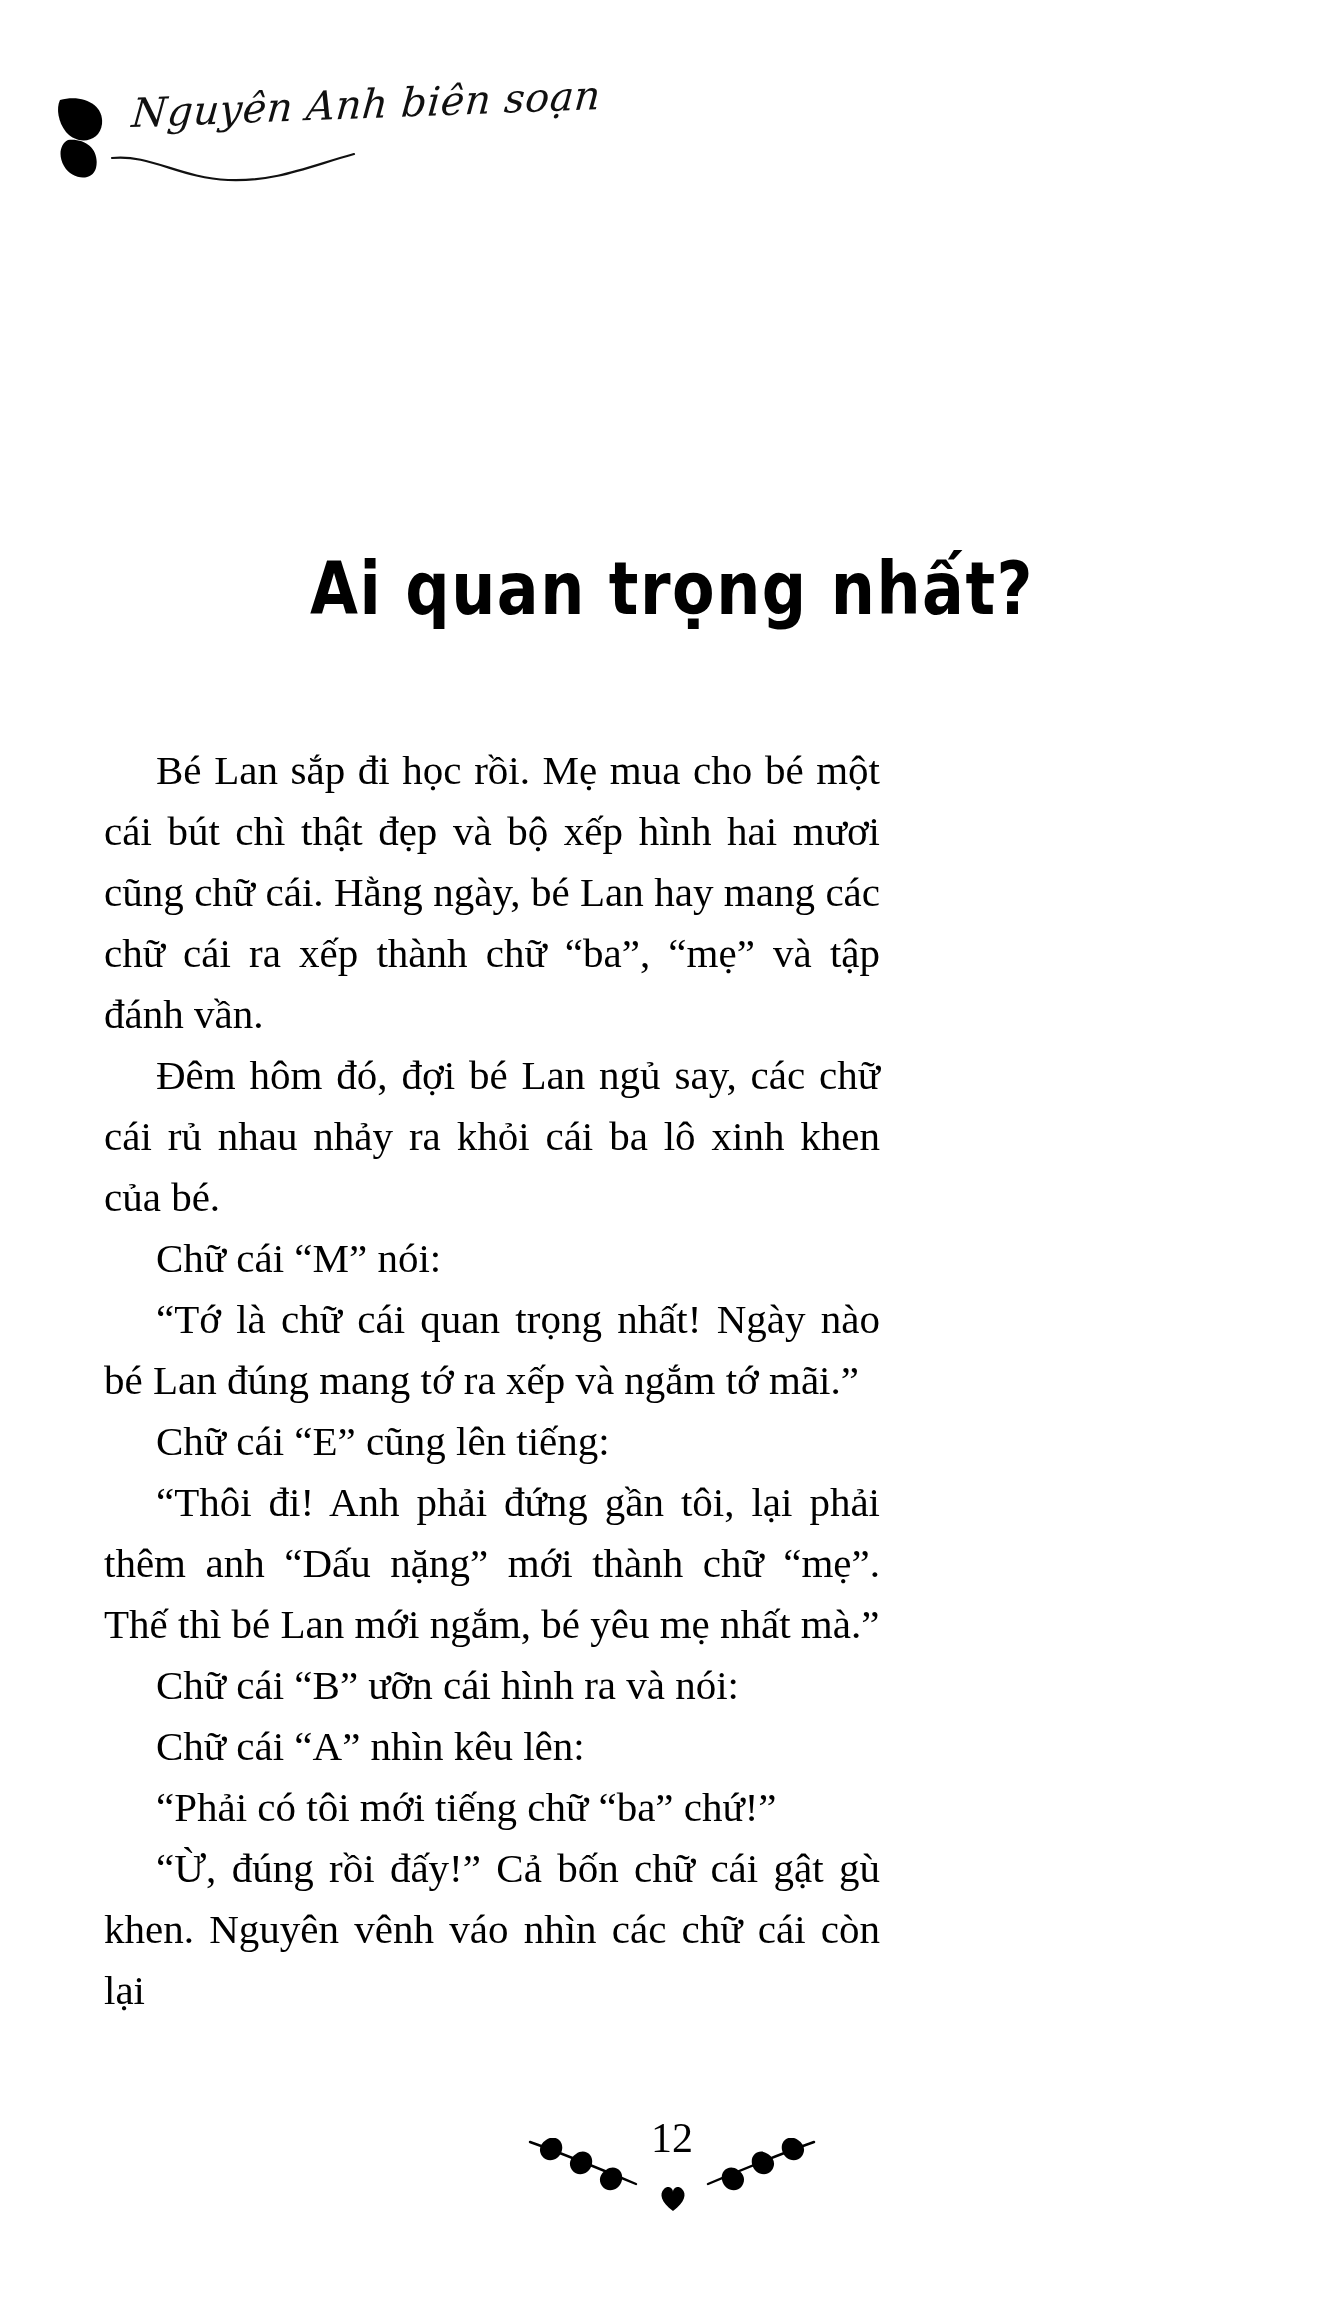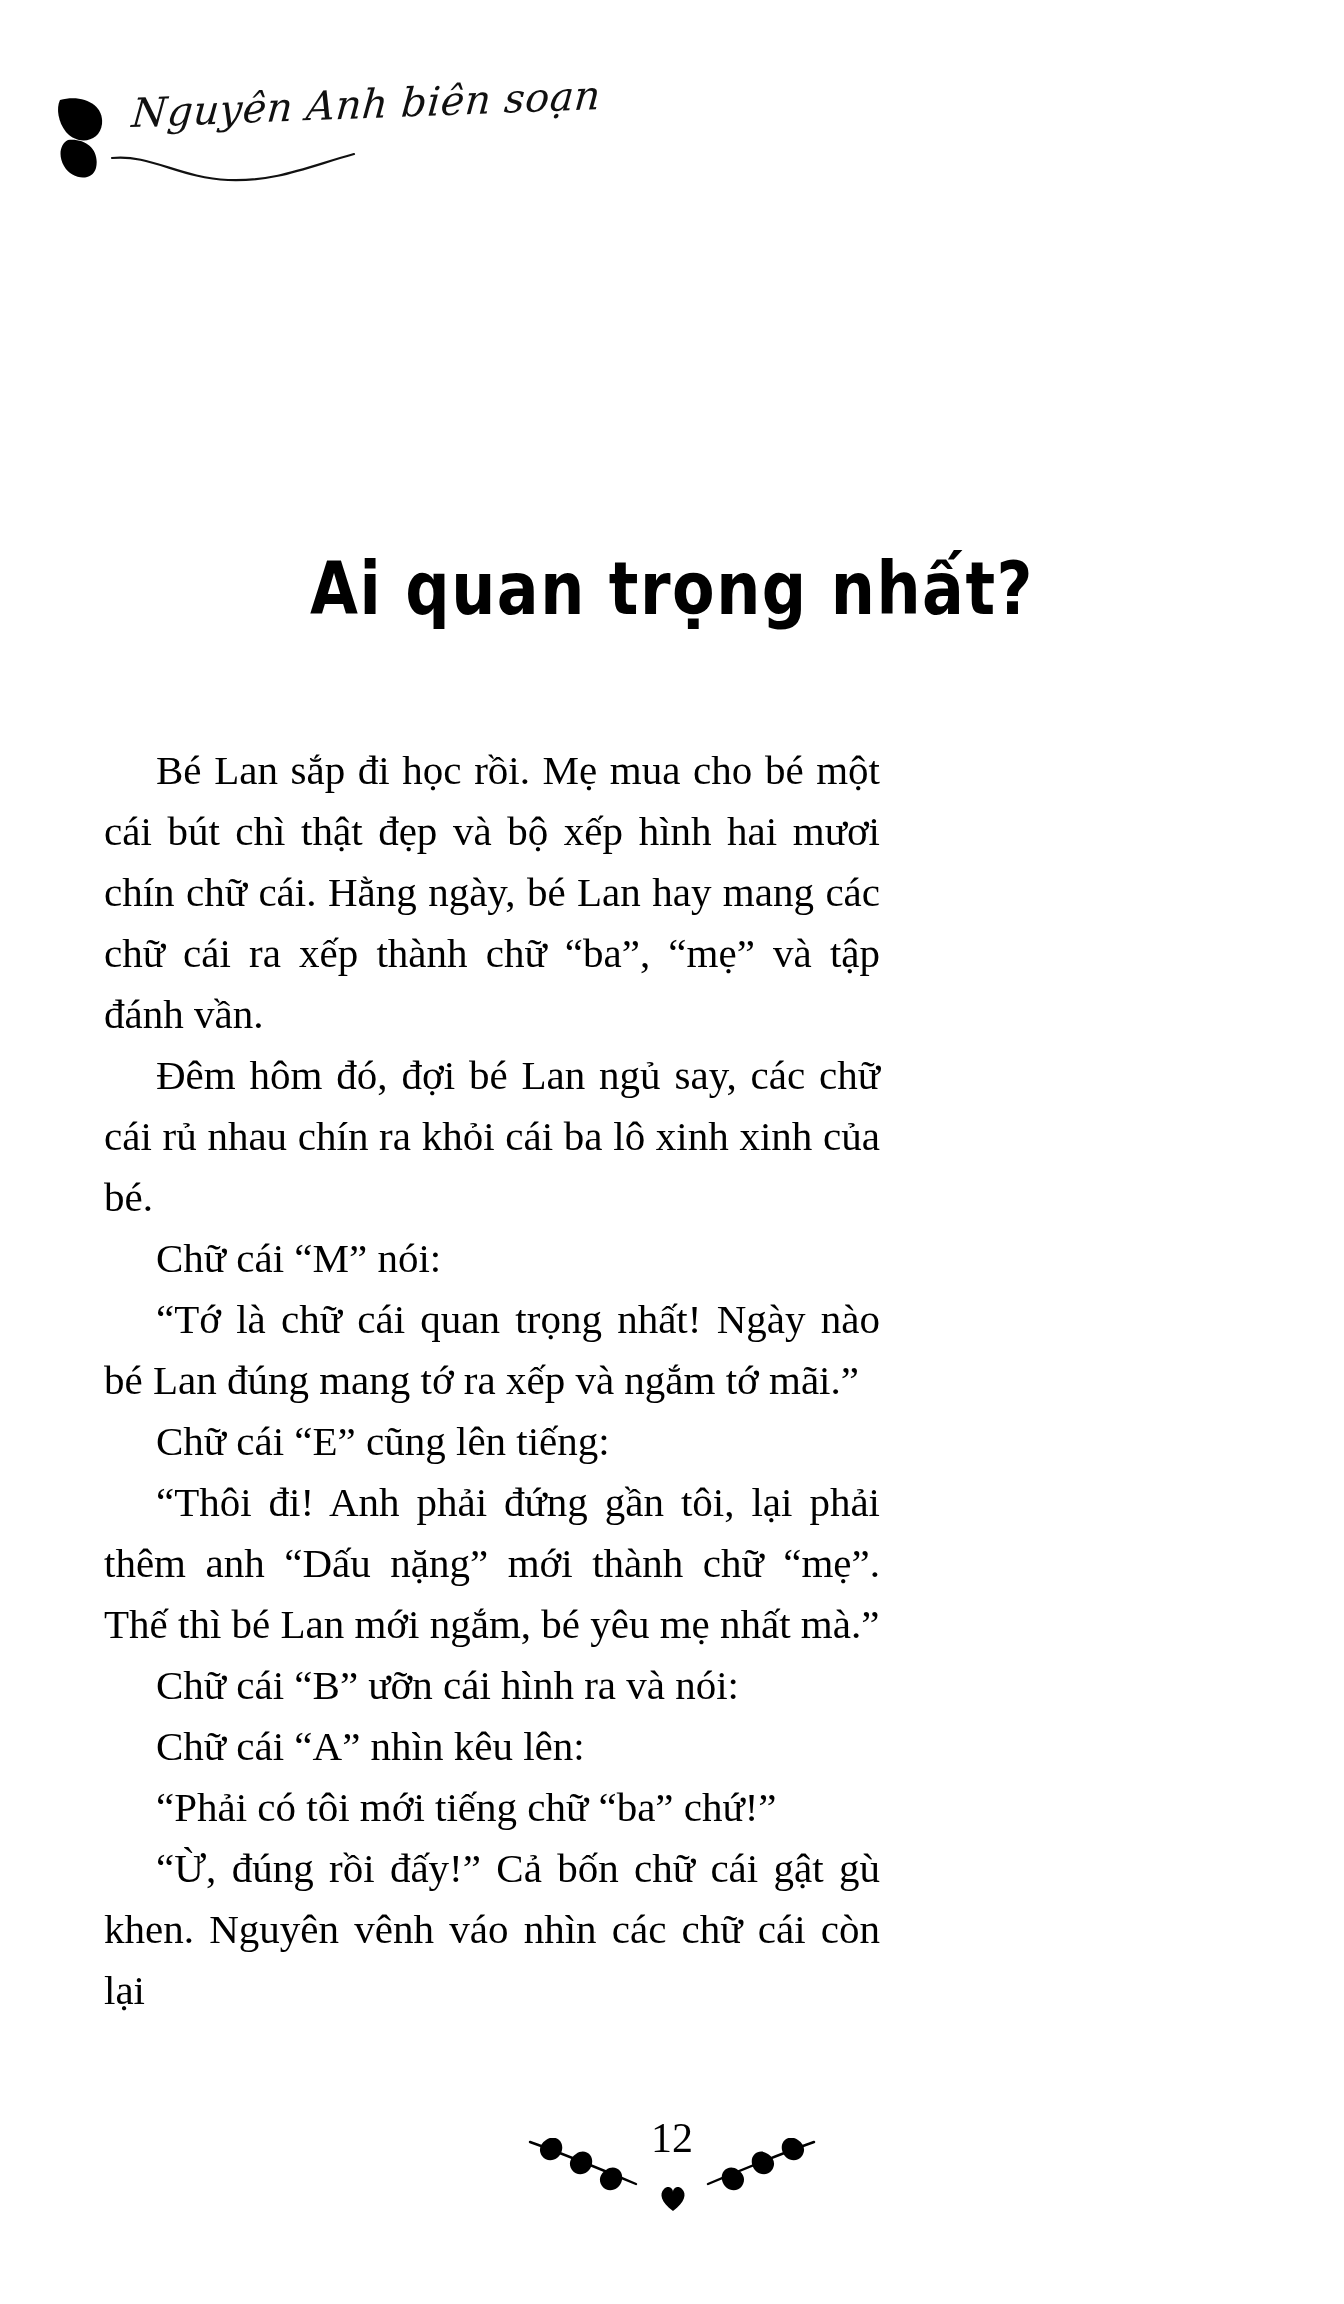--- a/index.html
+++ b/index.html
@@ -159,22 +159,22 @@
     <span class="header-swash">
       <svg viewBox="0 0 250 34" width="250" height="34" aria-hidden="true">
         <path d="M2 6 C40 2 70 26 118 28 C166 30 200 14 244 2" fill="none" stroke="#111" stroke-width="2.2" stroke-linecap="round"></path>
       </svg>
     </span>
   </div>
 
   <h1 class="title">Ai quan trọng nhất?</h1>
 
   <div class="body-text">
-    <p>Bé Lan sắp đi học rồi. Mẹ mua cho bé một cái bút chì thật đẹp và bộ xếp hình hai mươi chín chữ cái. Hằng ngày, bé Lan hay mang các chữ cái ra xếp thành chữ “ba”, “mẹ” và tập đánh vần.</p>
-    <p>Đêm hôm đó, đợi bé Lan ngủ say, các chữ cái rủ nhau chín ra khỏi cái ba lô xinh xinh của bé.</p>
+    <p>Bé Lan sắp đi học rồi. Mẹ mua cho bé một cái bút chì thật đẹp và bộ xếp hình hai mươi cũng chữ cái. Hằng ngày, bé Lan hay mang các chữ cái ra xếp thành chữ “ba”, “mẹ” và tập đánh vần.</p>
+    <p>Đêm hôm đó, đợi bé Lan ngủ say, các chữ cái rủ nhau nhảy ra khỏi cái ba lô xinh khen của bé.</p>
     <p>Chữ cái “M” nói:</p>
     <p>“Tớ là chữ cái quan trọng nhất! Ngày nào bé Lan đúng mang tớ ra xếp và ngắm tớ mãi.”</p>
     <p>Chữ cái “E” cũng lên tiếng:</p>
     <p>“Thôi đi! Anh phải đứng gần tôi, lại phải thêm anh “Dấu nặng” mới thành chữ “mẹ”. Thế thì bé Lan mới ngắm, bé yêu mẹ nhất mà.”</p>
     <p>Chữ cái “B” ưỡn cái hình ra và nói:</p>
     <p>Chữ cái “A” nhìn kêu lên:</p>
     <p>“Phải có tôi mới tiếng chữ “ba” chứ!”</p>
     <p>“Ừ, đúng rồi đấy!” Cả bốn chữ cái gật gù khen. Nguyên vênh váo nhìn các chữ cái còn lại</p>
   </div>
 

